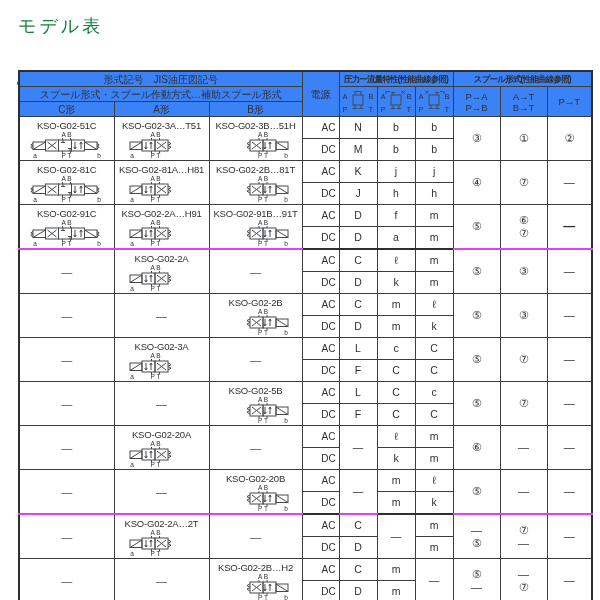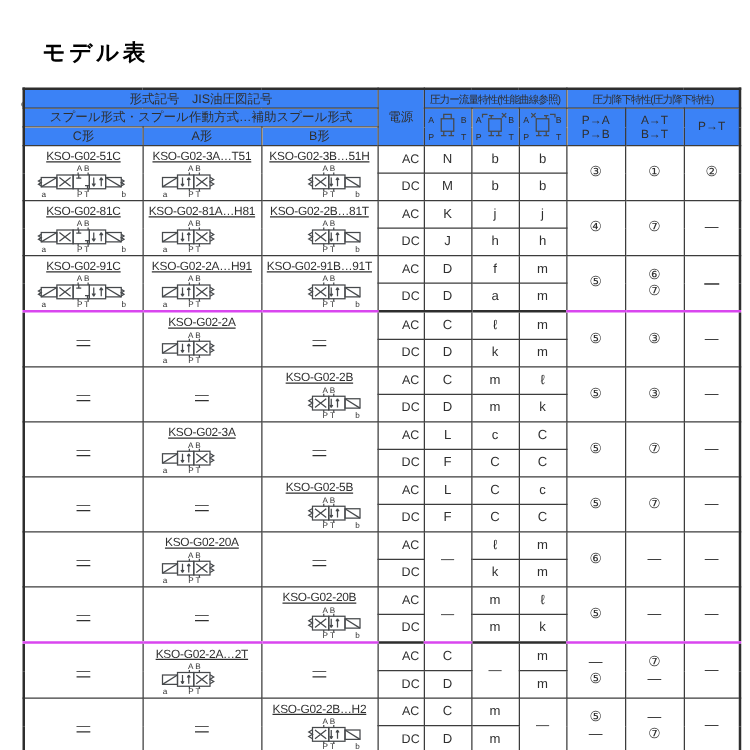--- a/index.html
+++ b/index.html
@@ -1,32 +1,32 @@
 <!DOCTYPE html>
 <html><head>
 <meta charset="utf-8">
 <style>
   html,body{margin:0;padding:0;background:#fff;}
   body{width:600px;height:600px;overflow:hidden;position:relative;
        font-family:"Liberation Sans","DejaVu Sans",sans-serif;color:#2f2f2f;}
   .page{position:absolute;inset:0;background:#fff;}
-  .page-title{position:absolute;left:18px;top:14px;margin:16px;font-size:18px;font-weight:bold;
-              letter-spacing:3px;color:#000000;}
+  .page-title{position:absolute;left:18px;top:14px;margin:0;font-size:18px;font-weight:normal;
+              letter-spacing:3px;color:#15803d;}
   .subtitle{position:absolute;left:16px;top:41px;font-size:13px;color:#2f2f2f;letter-spacing:0.5px;margin-top:34px;}
   table.model-table{position:absolute;left:18px;top:70px;border-collapse:collapse;table-layout:fixed;
         width:573px;background:#fff;border:2px solid #2e2e2e;}
   th,td{border:1px solid #3c3c3c;padding:0;text-align:center;vertical-align:middle;overflow:hidden;}
   thead th{background:#3b82f6;font-weight:normal;font-size:10px;color:#2f2f2f;height:14px;line-height:13px;white-space:nowrap;}
-  thead th.tiny{font-size:8.5px;letter-spacing:-0.8px;}
+  thead th.tiny{font-size:8.5px;letter-spacing:-0.8px;font-weight:bold;}
   thead th.two-line{height:auto;}
   thead th.two-line div{line-height:11px;font-size:9.5px;}
   thead th.sym{height:28px;}
   tbody td{font-size:10.5px;height:21px;line-height:21px;background:#fff;}
   td.power-cell{font-size:10px;padding-left:16px;}
-  td.model-cell{height:42px;line-height:normal;text-decoration:underline;}
+  td.model-cell{height:42px;line-height:normal;}
   .model-name{font-size:9.5px;line-height:11px;padding-top:1px;white-space:nowrap;letter-spacing:-0.2px;}
   .dash{font-size:11px;color:#4a4a4a;}
   td.flow-cell{font-size:10.5px;}
   td.drop-cell{font-size:11px;line-height:normal;}
   td.drop-cell div{line-height:13px;}
   td.drop-cell.bold-pt div.pt-line{font-weight:bold;font-size:12px;}
   tr.sep-span > td[rowspan]{border-bottom:2px solid #d946ef;}
   tr.sep-row > td{border-bottom:2px solid #2e2e2e;}
   svg.valve{display:block;margin:0 auto;}
   svg.valve rect,svg.valve path,svg.valve polyline{fill:none;stroke:#46494c;stroke-width:1;}
@@ -53,21 +53,21 @@
         <col style="width:38px">
       <col style="width:47px">
         <col style="width:47px">
         <col style="width:45px">
     </colgroup>
     <thead>
       <tr>
         <th colspan="3">形式記号　JIS油圧図記号</th>
         <th rowspan="3">電源</th>
         <th colspan="3" class="tiny">圧力ー流量特性(性能曲線参照)</th>
-        <th colspan="3" class="tiny">圧力降下特性(圧力降下特性)</th>
+        <th colspan="3" class="tiny">スプール形式(性能曲線参照)</th>
       </tr>
       <tr>
         <th colspan="3">スプール形式・スプール作動方式…補助スプール形式</th>
         <th rowspan="2" class="sym">
           <svg class="mini" width="36" height="27" viewBox="0 0 36 27">
             <rect x="13" y="7" width="10" height="10"></rect>
             <path d="M15,7 V3.5 H21 V7"></path>
             <path d="M15,17 V20.5 M12.8,20.5 H17.2 M21,17 V20.5 M18.8,20.5 H23.2"></path>
             <text x="5" y="10.5" text-anchor="middle">A</text>
             <text x="31" y="10.5" text-anchor="middle">B</text>

